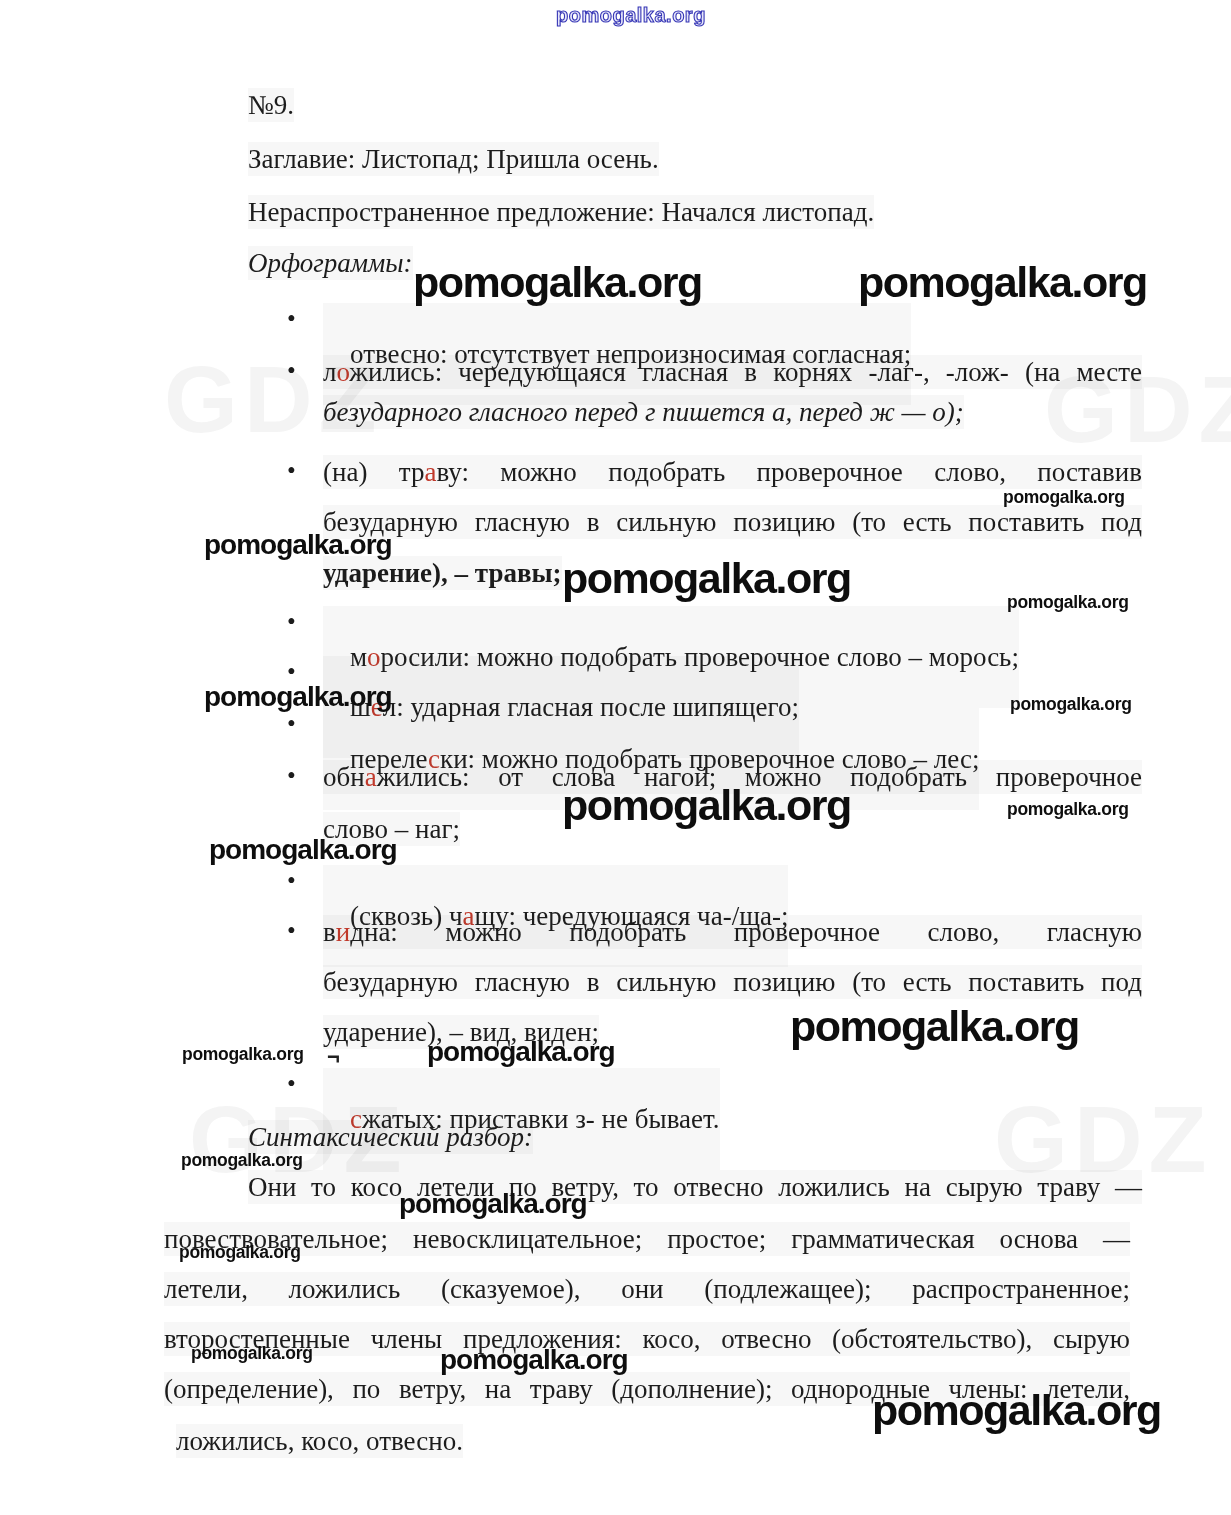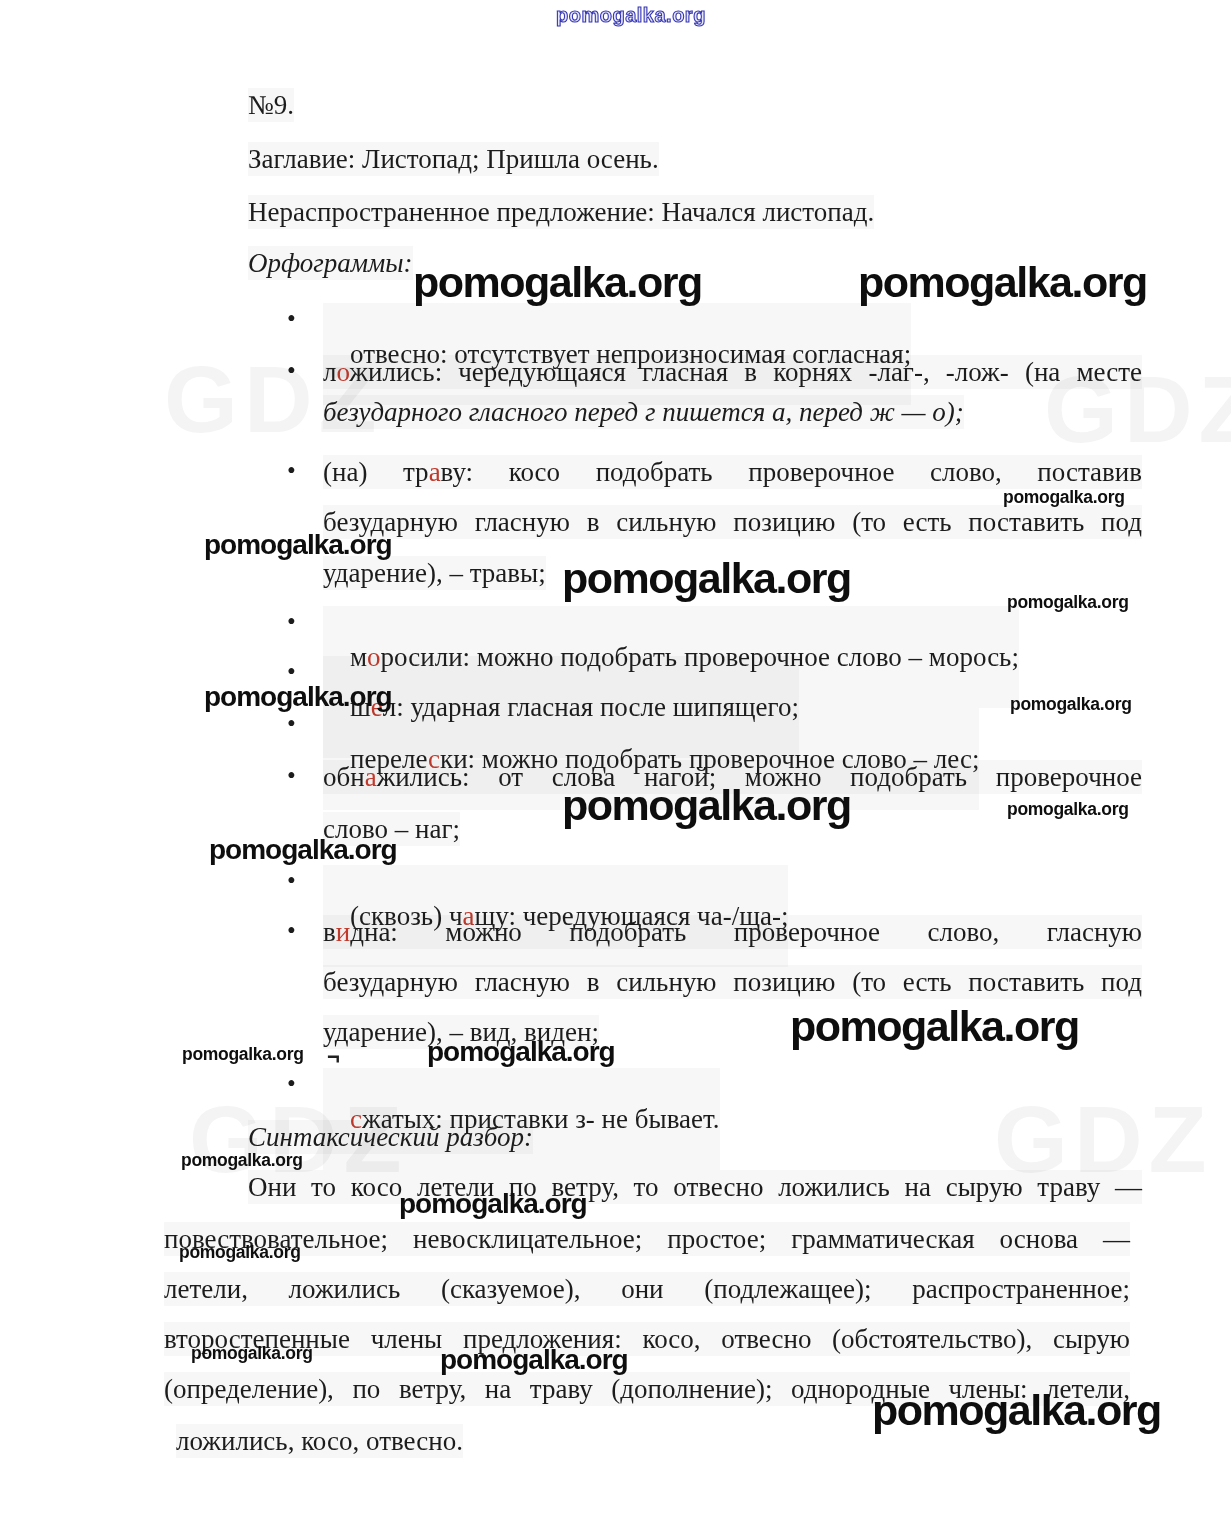--- a/index.html
+++ b/index.html
@@ -103,26 +103,26 @@
   <div class="line bt" style="top:303px;">
     <span class="dot">•</span><span class="seg">отвесно: отсутствует непроизносимая согласная;</span>
   </div>
 
   <div class="line bt just" style="top:355px;">
     <span class="dot">•</span><span class="seg">л</span><span class="seg red">о</span><span class="seg">жились: чередующаяся гласная в корнях -лаг-, -лож- (на месте</span>
   </div>
   <div class="line bt" style="top:395px;font-style:italic;">безударного гласного перед г пишется а, перед ж — о);</div>
 
   <div class="line bt just" style="top:455px;">
-    <span class="dot">•</span><span class="seg">(на) тр</span><span class="seg red">а</span><span class="seg">ву: косо подобрать проверочное слово, поставив</span>
+    <span class="dot">•</span><span class="seg">(на) тр</span><span class="seg red">а</span><span class="seg">ву: можно подобрать проверочное слово, поставив</span>
   </div>
   <span class="wm wm-sm" style="left:1003px; top:487px;">pomogalka.org</span>
   <div class="line bt just" style="top:505px;">безударную гласную в сильную позицию (то есть поставить под</div>
   <span class="wm wm-med" style="left:204px; top:529px;">pomogalka.org</span>
-  <div class="line bt" style="top:556px;">ударение), – травы;</div>
+  <div class="line bt" style="top:556px;font-weight:bold;">ударение), – травы;</div>
   <span class="wm wm-big" style="left:562px; top:554px;">pomogalka.org</span>
   <span class="wm wm-sm" style="left:1007px; top:592px;">pomogalka.org</span>
 
   <div class="line bt" style="top:606px;">
     <span class="dot">•</span><span class="seg">м</span><span class="seg red">о</span><span class="seg">росили: можно подобрать проверочное слово – морось;</span>
   </div>
 
   <div class="line bt" style="top:656px;">
     <span class="dot">•</span><span class="seg">ш</span><span class="seg red">е</span><span class="seg">л: ударная гласная после шипящего;</span>
   </div>

